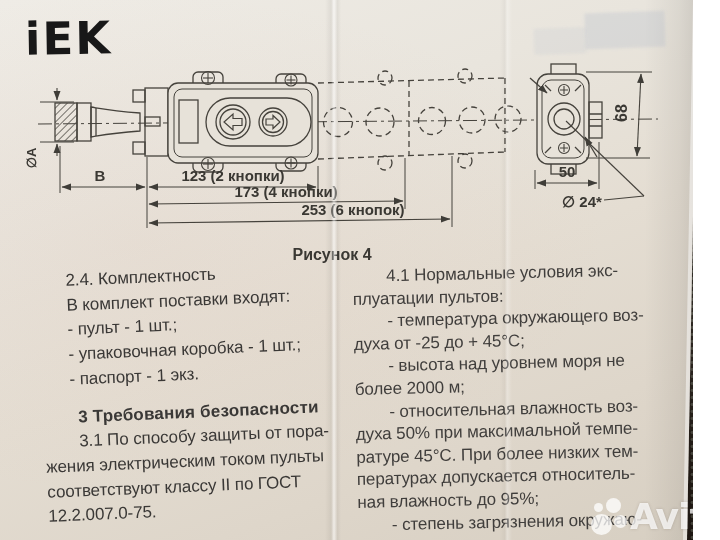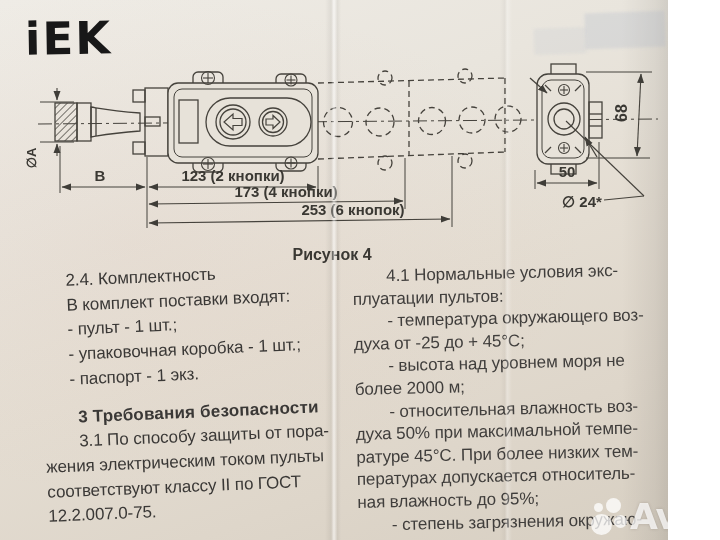--- a/index.html
+++ b/index.html
@@ -3,21 +3,21 @@
 <meta charset="utf-8">
 <style>
   html,body{margin:0;padding:0;}
   body{width:720px;height:540px;overflow:hidden;font-family:"Liberation Sans",sans-serif;}
   .scene{position:relative;width:668px;height:540px;overflow:hidden;
     background-image:
       radial-gradient(circle at 30% 40%, rgba(215,225,205,0.55) 0 1.2px, transparent 2.2px),
       radial-gradient(circle at 72% 22%, rgba(15,12,8,0.55) 0 1.4px, transparent 2.6px),
       radial-gradient(circle at 52% 78%, rgba(185,195,175,0.40) 0 1px, transparent 2px),
       linear-gradient(180deg,#7d8573 0%, #656c5c 16%, #4c4b42 40%, #3a322b 66%, #2b231c 86%, #241d17 100%);
-    background-size:11px 9px, 15px 13px, 8px 7px, 100% 100%;}
+    background-size:11px 9px, 15px 13px, 8px 7px, 100% 100%;padding-left:25px;}
   .edge-shadow{position:absolute;inset:0;background:rgba(15,11,8,0.35);
     clip-path:polygon(696px 0,706px 0,696px 540px,686px 540px);}
   .paper{position:absolute;inset:0;
     clip-path:polygon(0 0,697px 0,687px 540px,0 540px);
     background-image:
       radial-gradient(ellipse at 20% 45%, rgba(214,170,152,0.10), transparent 60%),
       linear-gradient(90deg, rgba(0,0,0,0) 93%, rgba(0,0,0,0.06) 98%, rgba(0,0,0,0.10) 100%),
       linear-gradient(160deg,#efece6 0%, #e9e5dd 30%, #e4ddd2 55%, #ded6ca 78%, #d7cfc2 100%);}
   .edge-light{position:absolute;inset:0;background:rgba(255,255,255,0.5);
     clip-path:polygon(693px 0,697px 0,687px 540px,683px 540px);}

